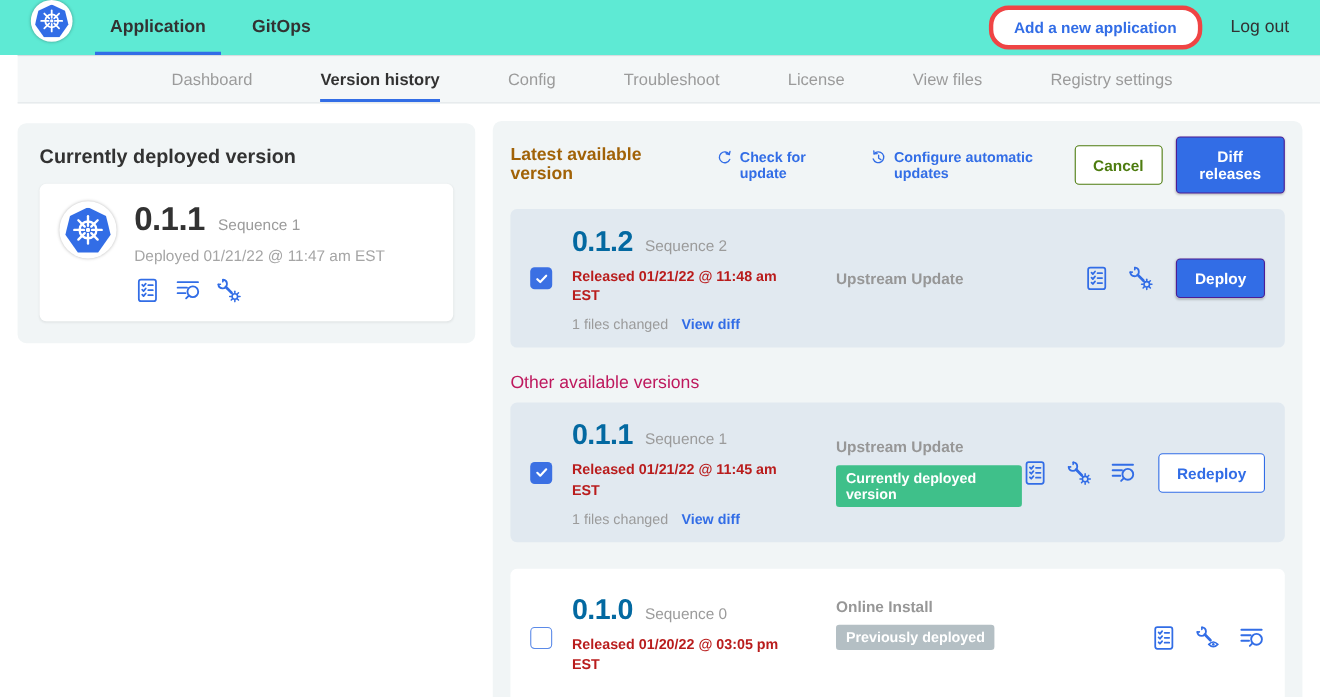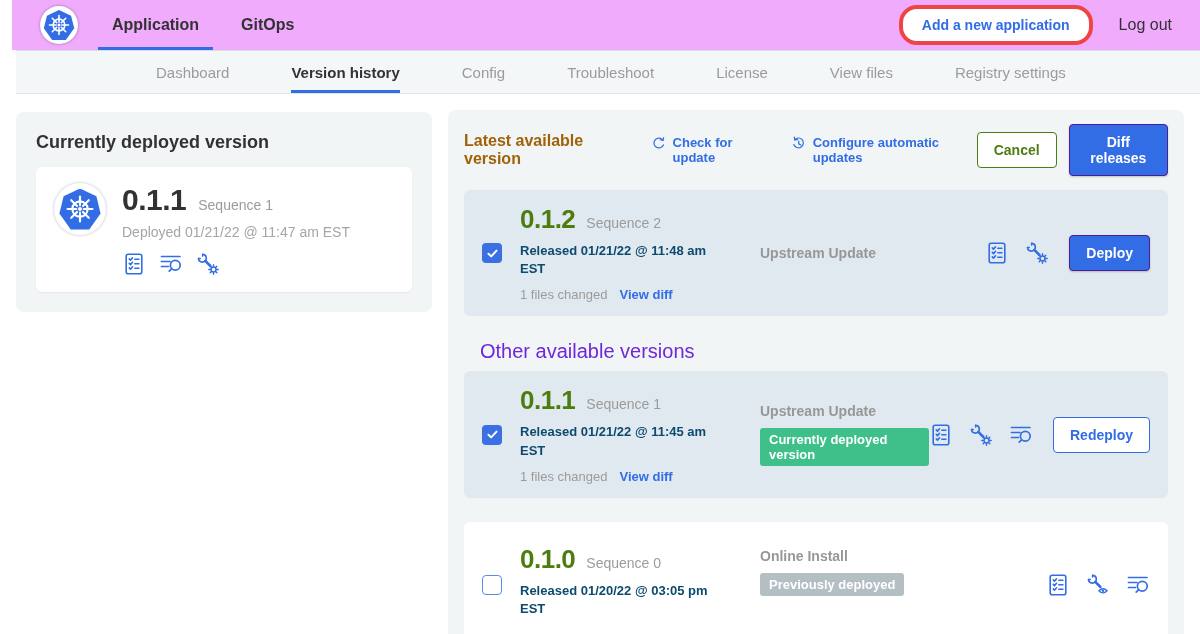--- a/index.html
+++ b/index.html
@@ -5,22 +5,22 @@
   * { margin:0; padding:0; box-sizing:border-box; }
   html,body { background:#fff; }
   #app {
     position:relative; width:1200px; height:634px; overflow:hidden;
     background:#fff; font-family:"Liberation Sans", sans-serif; color:#323232;
   }
   .icn { width:24px; height:24px; color:#326de6; display:block; }
   .icn-sm { width:17px; height:17px; color:#326de6; display:block; }
 
   
-  .topnav { position:absolute; top:0; left:12px; right:0; height:50px; background:#f0abfc;
-            display:flex; align-items:center; }
+  .topnav { position:absolute; top:0; left:0; right:0; height:50px; background:#5eead4;
+            display:flex; }
   .logo-badge { margin-left:28px; width:38px; height:38px; border-radius:50%;
                 background:#fff; box-shadow:0 0 3px rgba(0,0,0,.35);
                 display:flex; align-items:center; justify-content:center; }
   .k8s-hept { width:31px; height:30px; background:#326de6;
               clip-path:polygon(50% 0%, 89% 19%, 99% 61%, 72% 100%, 28% 100%, 1% 61%, 11% 19%);
               display:flex; align-items:center; justify-content:center; }
   .top-tabs { display:flex; height:100%; margin-left:20px; gap:14px; }
   .top-tab { height:100%; display:flex; align-items:center; padding:0 14px;
              font-size:16px; font-weight:bold; color:#323232; cursor:pointer; }
   .top-tab.active { box-shadow:inset 0 -3px 0 #326de6; }
@@ -74,34 +74,34 @@
   .version-row { border-radius:6px; padding:14px 18px; display:flex; align-items:center;
                  margin-top:14px; }
   .row-highlight { background:#e1e9f0; }
   .row-plain { background:#fff; }
   .checkbox { width:20px; height:20px; border-radius:4px; flex:0 0 auto; cursor:pointer;
               display:flex; align-items:center; justify-content:center; }
   .checkbox.checked { background:#3b70e3; }
   .checkbox.unchecked { background:#fff; border:1.5px solid #5b8ae8; }
   .vinfo { margin-left:18px; width:212px; flex:0 0 auto; }
   .vline { display:flex; align-items:baseline; gap:11px; }
-  .ver-row-big { font-size:26px; font-weight:bold; letter-spacing:-0.5px; color:#4d7c0f; }
-  .released { font-size:13px; font-weight:bold; color:#0c4a6e; margin-top:7px;
+  .ver-row-big { font-size:26px; font-weight:bold; letter-spacing:-0.5px; color:#0369a1; }
+  .released { font-size:13px; font-weight:bold; color:#b91c1c; margin-top:7px;
               line-height:1.4; width:200px; }
   .files-line { margin-top:9px; font-size:13px; color:#9b9b9b; display:flex; gap:12px; align-items:flex-end; }
   .view-diff { color:#326de6; font-weight:bold; cursor:pointer; }
   .vmiddle { margin-left:28px; flex:1 1 auto; }
   .source { font-size:14px; font-weight:bold; color:#979797; }
   .badge { display:inline-block; margin-top:9px; font-size:13px; font-weight:bold;
            color:#fff; padding:4px 9px; border-radius:3px; }
   .badge-green { background:#3fc08a; }
   .badge-gray { background:#b4bfc4; }
   .vactions { display:flex; align-items:center; gap:16px; flex:0 0 auto; }
   .vactions .btn { margin-left:4px; }
-  .other-title { margin-top:24px; margin-bottom:6px; font-size:20px; color:#6d28d9;margin-left:16px; }
+  .other-title { margin-top:24px; margin-bottom:6px; font-size:16px; color:#be185d; }
   .version-row.gap-lg { margin-top:24px; }
 </style>
 </head>
 <body>
 
 <svg width="0" height="0" style="position:absolute" aria-hidden="true">
   <defs>
     <symbol id="i-release-notes" viewBox="0 0 24 24" fill="none" stroke="currentColor" stroke-width="1.6" stroke-linecap="round" stroke-linejoin="round">
       <rect x="4.2" y="2.2" width="15.6" height="19.6" rx="2"></rect>
       <path d="M7.3 6.9 l1.2 1.3 2-2.4"></path>

